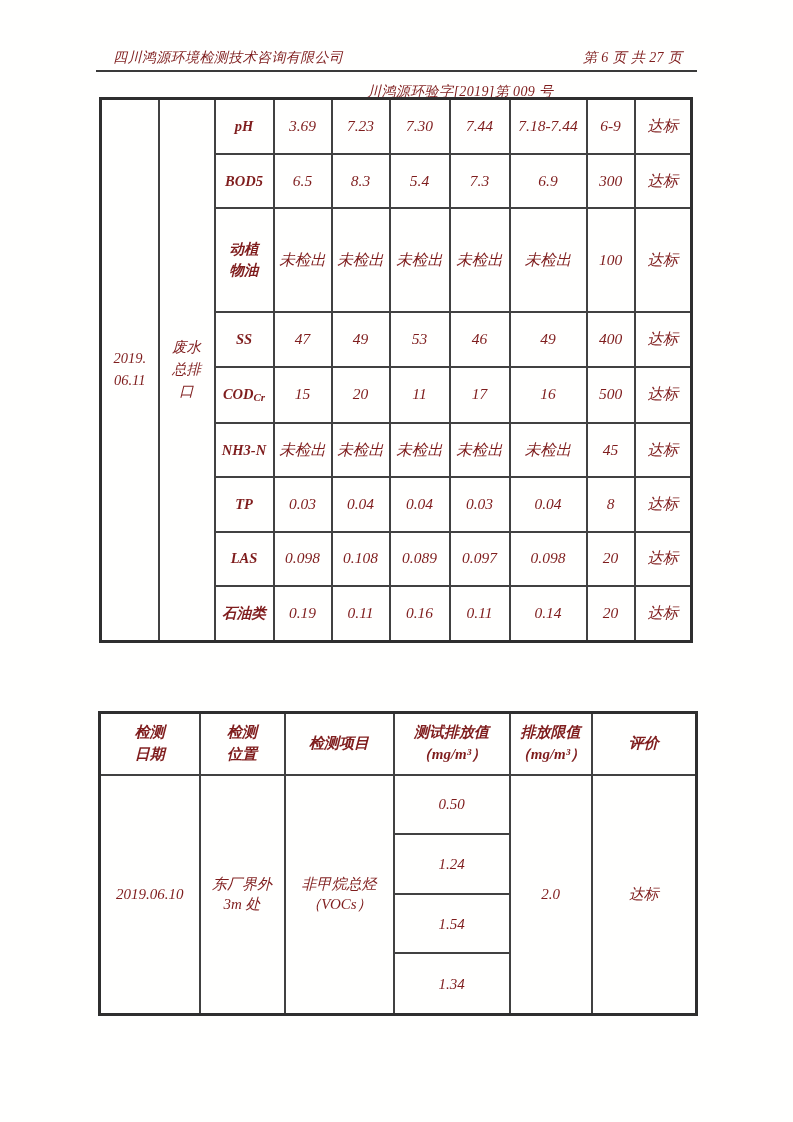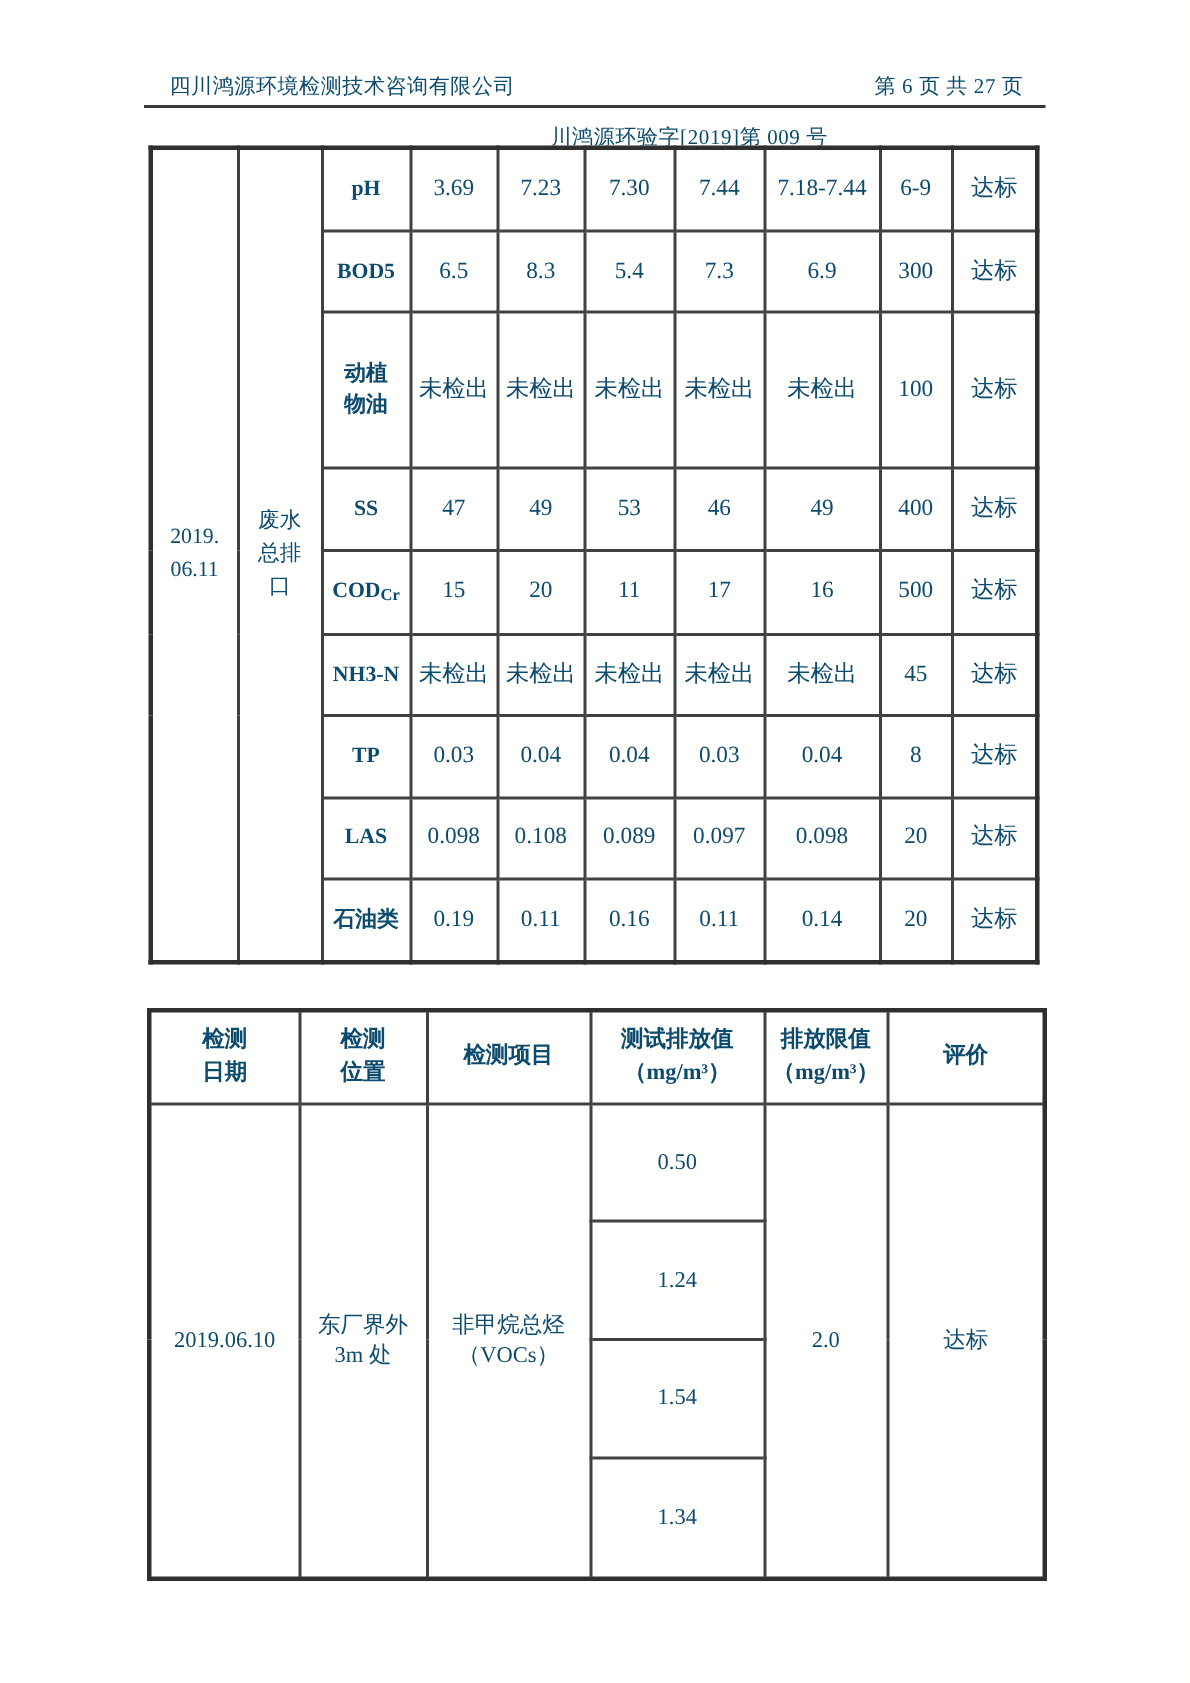--- a/index.html
+++ b/index.html
@@ -1,19 +1,20 @@
 <!DOCTYPE html>
 <html><head>
 <meta charset="utf-8">
 <style>
   html,body { margin:0; padding:0; background:#ffffff; }
   .page {
     position:relative; width:793px; height:1122px; background:#fffffe;
-    font-family:"Liberation Serif","DejaVu Serif",serif; color:#0c4a6e;
+    font-family:"Liberation Serif","DejaVu Serif",serif; color:#7f1d1d;
     overflow:hidden;
+    font-style:italic;
   }
   
   .hdr-text { position:absolute; top:49px; font-size:14px; letter-spacing:0.4px; white-space:nowrap; }
   .hdr-company { left:113px; }
   .hdr-doc     { left:367px;margin-top:34px; }
   .hdr-pages   { left:583px; }
   .hdr-line { position:absolute; left:96px; top:70px; width:601px; height:2px; background:#3a3a3a; }
 
   
   table { border-collapse:collapse; table-layout:fixed; position:absolute; background:#fffffe; }
@@ -27,21 +28,21 @@
   .t1 { left:99px; top:97px; width:591px; height:546px; }
   .t1 .side { font-size:14.5px; line-height:1.5; }
   .t1 .item { font-weight:bold; font-size:14.5px; line-height:1.45; }
   .t1 .item .subsc { font-size:11px; font-weight:bold; vertical-align:-2px; }
 
   .doc-title {
     position:absolute; left:98px; top:651px; width:597px; text-align:center;
     font-size:16.5px; font-weight:bold; line-height:26px; letter-spacing:0.5px;
   }
 
-  .t2 { left:98px; top:672px; width:597px; height:382px; }
+  .t2 { left:98px; top:711px; width:597px; height:305px; }
   .t2 th { font-weight:bold; font-size:15px; line-height:1.45; }
   .t2 td { font-size:15px; }
   .t2 tr.hrow { height:62px; }
 </style>
 </head>
 <body>
 
 <div class="page">
 
   <div class="hdr-text hdr-company">四川鸿源环境检测技术咨询有限公司</div>

